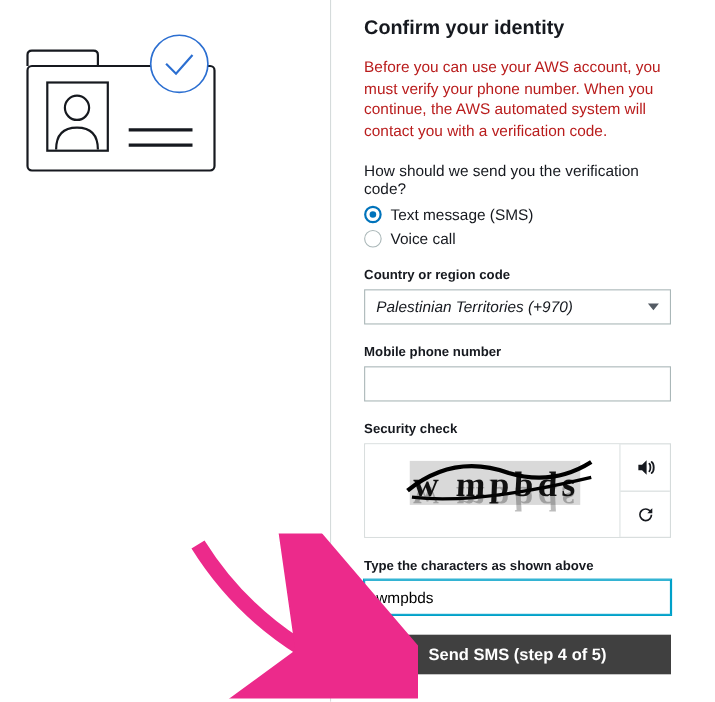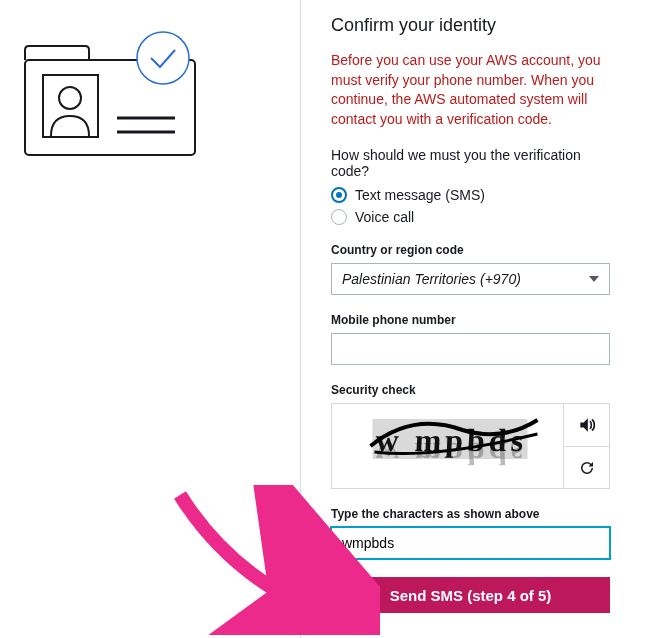--- a/index.html
+++ b/index.html
@@ -22,21 +22,21 @@
       height: 140px;
       position: relative;
     }
     .right-col {
       flex: 1;
       border-left: 1px solid #d5dbdb;
       padding: 15px 40px 20px 30px;
     }
     h1 {
       font-size: 18px;
-      font-weight: 400;
+      font-weight: 700;
       margin-bottom: 15px;
     }
     .desc {
       font-size: 14px;
       line-height: 1.4;
       margin-bottom: 18px;
       color: #b91c1c;
     }
     .question {
       font-size: 14px;
@@ -116,21 +116,21 @@
     }
     .captcha-btn:last-child { border-bottom: none; }
     .captcha-input {
       border: 1px solid #00a1c9;
       box-shadow: 0 0 0 1px #00a1c9;
     }
     .submit-btn {
       width: 100%;
       height: 36px;
       margin-top: 18px;
-      background: #be185d;
+      background: #404040;
       color: #fff;
       border: none;
       font-size: 15px;
       font-weight: 700;
       cursor: pointer;
     }
     
     .arrow-ann {
       position: absolute;
       left: 170px;
@@ -162,21 +162,21 @@
       <circle cx="148" cy="38" r="26" fill="#fff" stroke="#2c6fd1" stroke-width="1.5"></circle>
       <path d="M136 38 L145 47 L160 30" fill="none" stroke="#2c6fd1" stroke-width="2"></path>
     </svg>
   </div>
 </div>
 
 <div class="right-col">
   <h1>Confirm your identity</h1>
   <p class="desc">Before you can use your AWS account, you must verify your phone number. When you continue, the AWS automated system will contact you with a verification code.</p>
 
-  <div class="question">How should we must you the verification code?</div>
+  <div class="question">How should we send you the verification code?</div>
 
   <label class="radio-row">
     <span class="radio sel"></span>
     <span>Text message (SMS)</span>
   </label>
   <label class="radio-row">
     <span class="radio"></span>
     <span>Voice call</span>
   </label>
 

